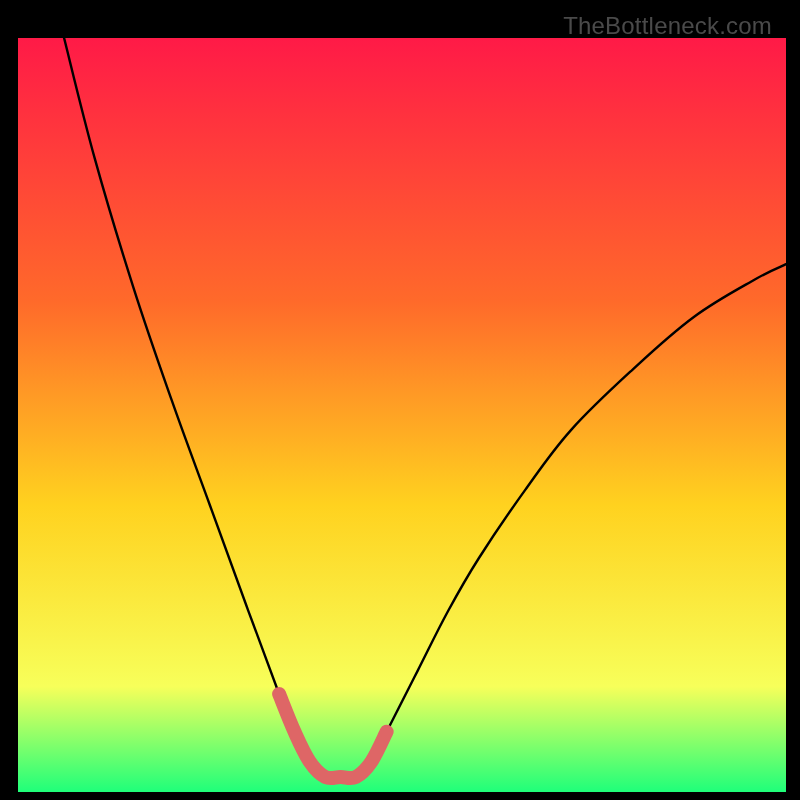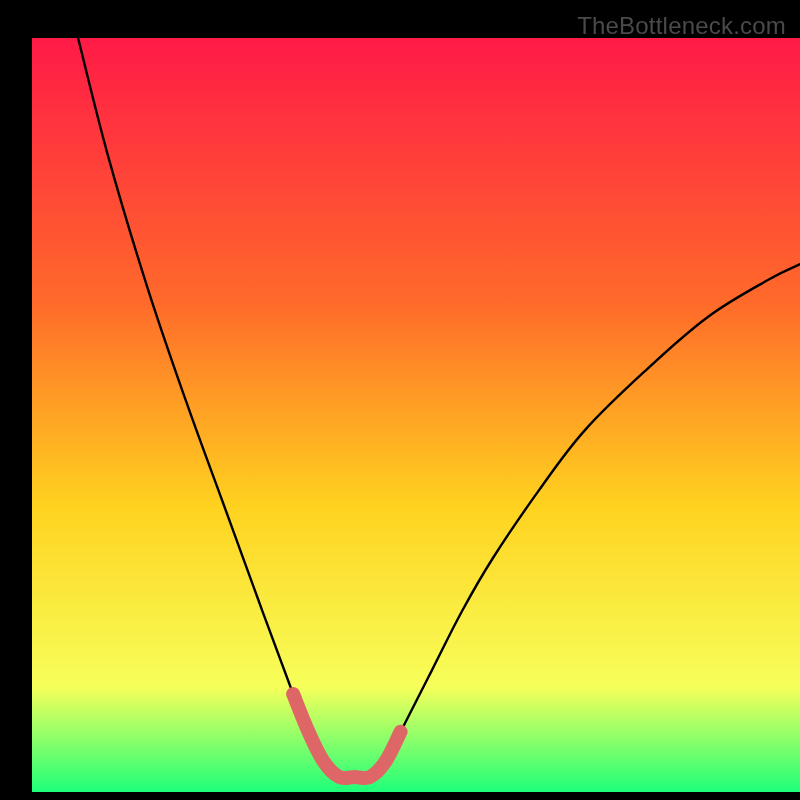--- a/index.html
+++ b/index.html
@@ -6,21 +6,21 @@
     margin: 0;
     padding: 0;
     width: 800px;
     height: 800px;
     background: #000;
     overflow: hidden;
     font-family: Arial, Helvetica, sans-serif;
   }
   .frame {
     position: absolute;
-    left: 16px;
+    left: 2px;
     top: 8px;
     width: 784px;
     height: 784px;
     background: #000;
   }
   .plot {
     position: absolute;
     left: 16px;
     top: 30px;
     width: 768px;

